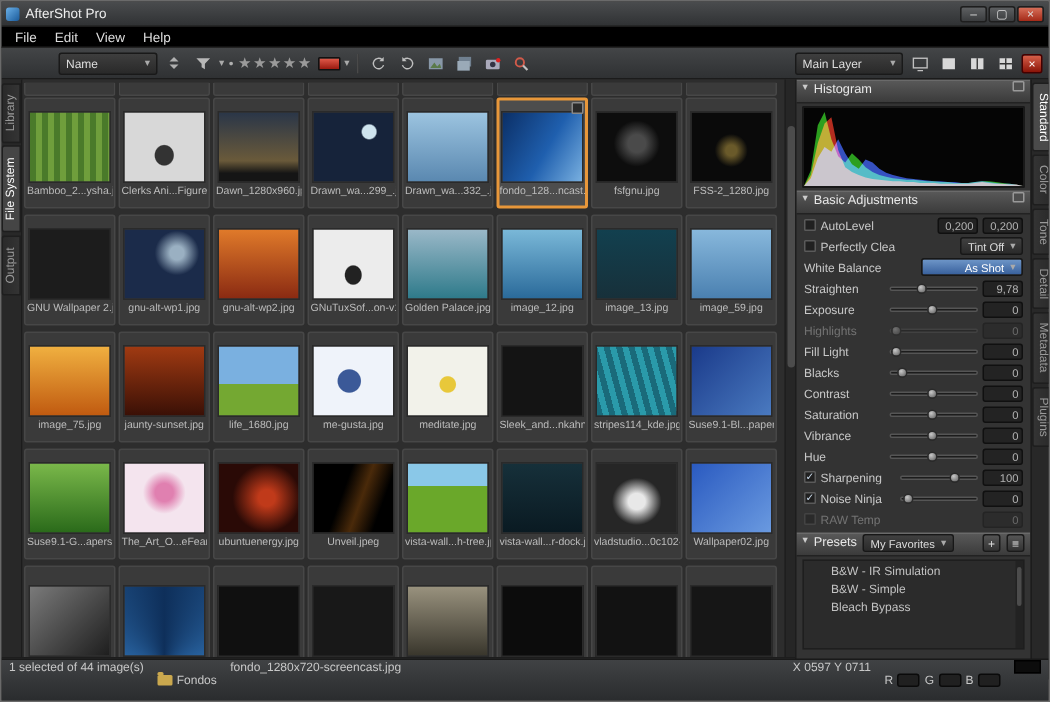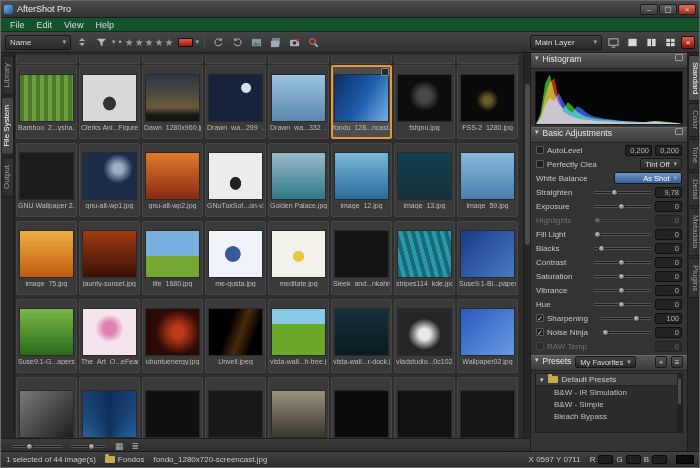--- a/index.html
+++ b/index.html
@@ -8,26 +8,26 @@
 
   
   .titlebar{position:absolute;top:0;left:0;right:0;height:17px;background:linear-gradient(#4a4c4e,#303234);display:flex;align-items:center;padding:0 3px;border-bottom:1px solid #1c1c1c;}
   .appicon{width:9px;height:9px;background:linear-gradient(135deg,#6ab0e8,#1a5a9a);margin-right:4px;border-radius:2px;flex:none;}
   .wtitle{font-size:9px;color:#eee;flex:1;}
   .winbtns{display:flex;gap:1px;}
   .wbtn{width:18px;height:11px;background:linear-gradient(#5e6062,#3a3c3e);border:1px solid #1e1e1e;font-size:8px;line-height:9px;text-align:center;color:#ddd;border-radius:2px;}
   .wbtn.close{background:linear-gradient(#d8705a,#a42a18);}
 
   
-  .menubar{position:absolute;top:17px;left:0;right:0;height:14px;background:#14532d;display:flex;align-items:center;padding-left:3px;border-bottom:1px solid #232323;}
+  .menubar{position:absolute;top:17px;left:0;right:0;height:14px;background:#000000;display:flex;align-items:center;padding-left:3px;border-bottom:1px solid #232323;}
   .mitem{font-size:9px;color:#ddd;padding:0 6px;}
 
   
   .toolbar{position:absolute;top:31px;left:0;right:0;height:21px;background:linear-gradient(#434547,#2f3133);border-bottom:1px solid #1b1b1b;display:flex;align-items:center;padding:0 4px;gap:3px;}
-  .combo{height:15px;background:linear-gradient(#3e3e3e,#292929);border:1px solid #191919;border-radius:2px;display:flex;align-items:center;font-size:8px;color:#ddd;padding:0 4px;gap:5px;flex:none;}
+  .combo{height:15px;background:linear-gradient(#3e3e3e,#292929);border:1px solid #191919;border-radius:2px;display:flex;align-items:center;font-size:8px;color:#ddd;padding:0 4px;gap:5px;flex:none;margin-left:34px;}
   .combo.sortc{width:66px;justify-content:space-between;}
   .arr{font-size:7px;color:#aaa;}
   .ticon{width:16px;height:15px;display:flex;align-items:center;justify-content:center;border-radius:2px;flex:none;}
   .dot{color:#b0b0b0;font-size:9px;}
   .stars{letter-spacing:1px;display:flex;}
   .star{font-size:10px;color:#9a9a9a;}
   .colorchip{width:15px;height:9px;background:linear-gradient(#e05a4a,#9a1a10);border:1px solid #111;border-radius:1px;}
   .vsep{width:1px;height:13px;background:#202020;border-right:1px solid #4a4a4a;margin:0 2px;}
   .mainlayer{margin-left:auto;width:72px;justify-content:space-between;}
   .redx{width:14px;height:13px;background:linear-gradient(#d8604a,#8a1408);border:1px solid #400;border-radius:2px;color:#fff;font-size:8px;line-height:12px;text-align:center;}
@@ -88,21 +88,21 @@
   .fold::before{content:"";position:absolute;top:-2px;left:0;width:4px;height:2px;background:#caa84e;border-radius:1px 1px 0 0;}
   .ptree .pscroll{position:absolute;right:0;top:0;width:5px;height:100%;background:#222;}
   .ptree .pscroll i{position:absolute;top:4px;left:1px;width:3px;height:26px;background:#4c4c4c;border-radius:2px;display:block;}
 
   
   .righttabs{position:absolute;top:52px;left:686px;width:14px;height:400px;background:#282828;border-left:1px solid #1c1c1c;display:flex;flex-direction:column;gap:2px;padding-top:2px;}
   .rtab{writing-mode:vertical-rl;font-size:8px;color:#9a9a9a;background:linear-gradient(90deg,#343434,#2a2a2a);border:1px solid #1e1e1e;padding:6px 0;text-align:center;width:13px;border-radius:2px 0 0 2px;}
   .rtab.active{color:#fff;background:#4a4a4a;}
 
   
-  .statusbar{position:absolute;bottom:0;left:0;right:0;height:16px;background:linear-gradient(#404244,#2a2c2e);border-top:1px solid #191919;display:flex;align-items:center;font-size:8px;color:#c8c8c8;padding:0 5px;gap:9px;}
+  .statusbar{position:absolute;bottom:0;left:0;right:0;height:28px;background:linear-gradient(#404244,#2a2c2e);border-top:1px solid #191919;display:flex;font-size:8px;color:#c8c8c8;padding:0 5px;gap:9px;}
   .chgroup{display:flex;align-items:center;gap:3px;}
   .chbox{width:15px;height:9px;background:#202020;border:1px solid #0a0a0a;border-radius:2px;}
   .swatch{width:18px;height:9px;background:#0c0c0c;border:1px solid #000;}
 </style>
 </head>
 <body>
 
 <div id="app">
 
   <div class="titlebar">
@@ -647,25 +647,20 @@
       <span>Presets</span>
       <span class="drop">
         <span>My Favorites</span>
         <span class="arr">▾</span>
       </span>
       <span class="spacer"></span>
       <span class="pbtn">+</span>
       <span class="pbtn">≡</span>
     </div>
     <div class="ptree">
-      <div class="prow root">
-        <span class="caret">▾</span>
-        <span class="fold"></span>
-        <span>Default Presets</span>
-      </div>
       <div>
           <div class="prow child">B&amp;W - IR Simulation</div>
           <div class="prow child">B&amp;W - Simple</div>
           <div class="prow child">Bleach Bypass</div>
         </div>
       <span class="pscroll">
           <i></i>
         </span>
     </div>
   </div>

